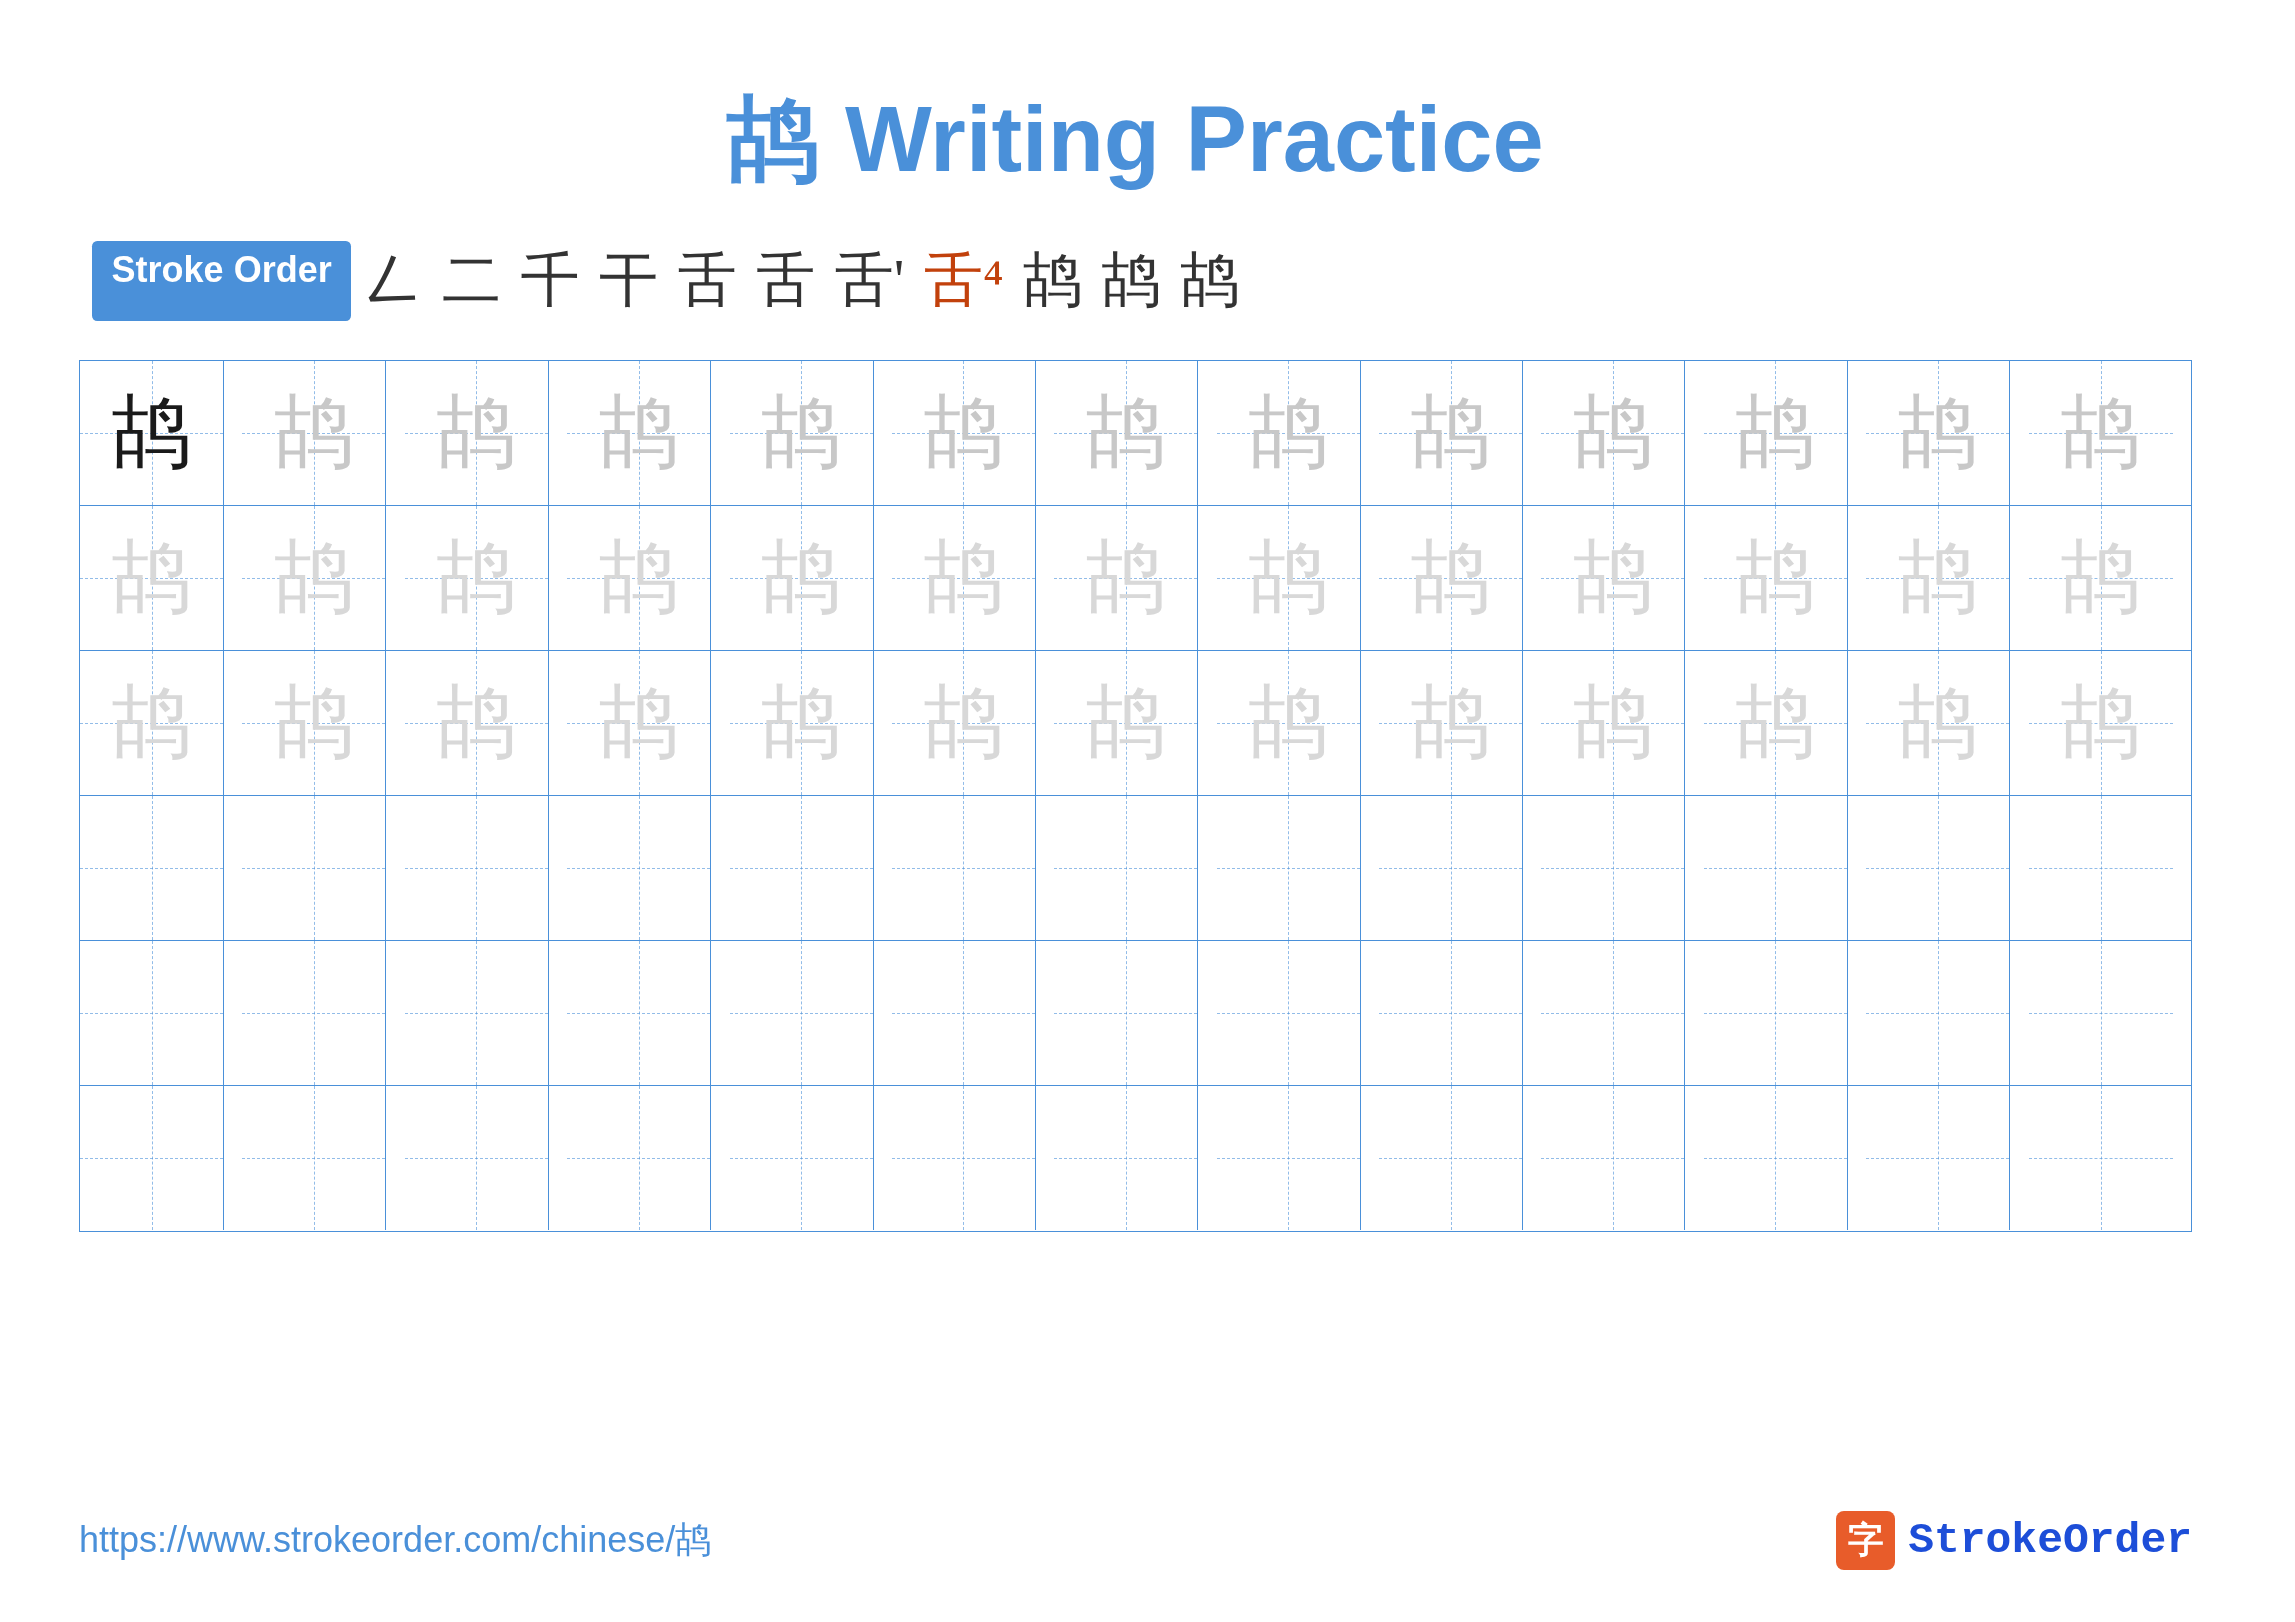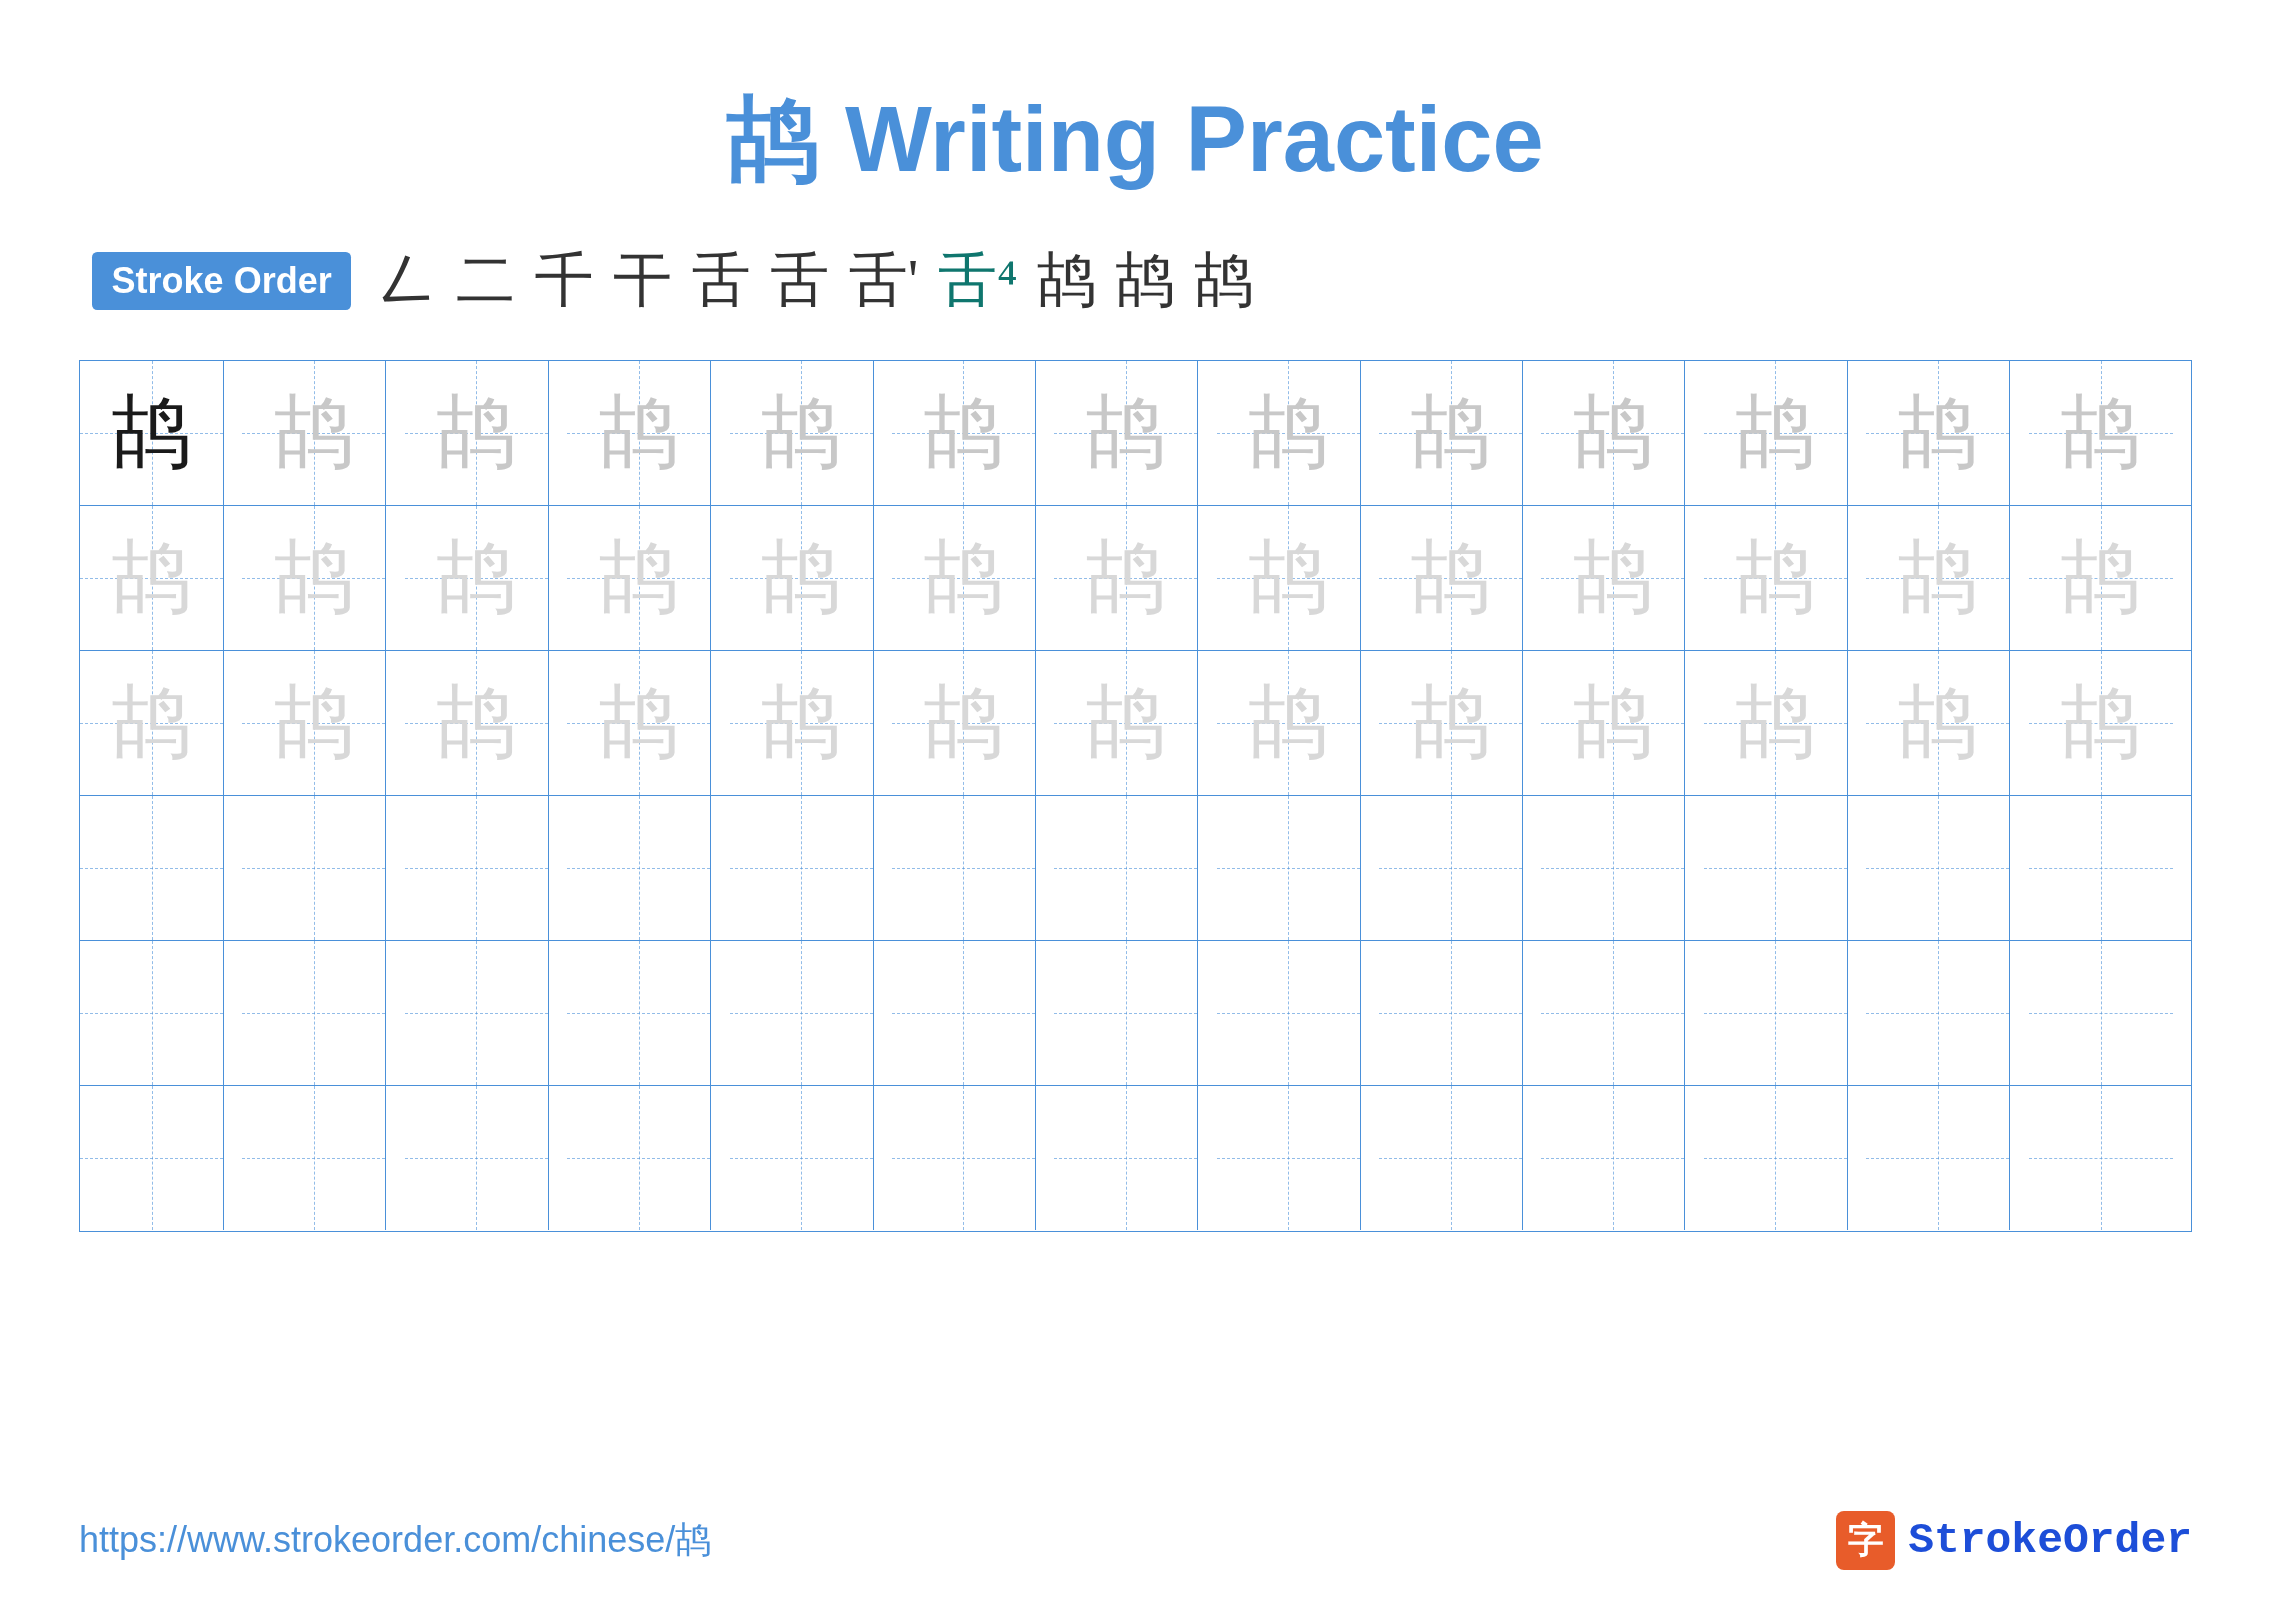--- a/index.html
+++ b/index.html
@@ -27,22 +27,21 @@
       color: #4A90D9;
       font-family: Arial, sans-serif;
       font-weight: bold;
       margin-bottom: 39px;
       margin-top: 26px;
     }
 
     
     .stroke-order-row {
       display: flex;
-      align-items: center;
-      gap: 26px;
+      gap: 12px;
       margin-bottom: 39px;
       padding-left: 13px;
     }
 
     .stroke-order-badge {
       background: #4A90D9;
       color: white;
       font-family: Arial, sans-serif;
       font-size: 36px;
       font-weight: bold;
@@ -57,21 +56,21 @@
       gap: 19.6px;
     }
 
     .stroke-char {
       font-size: 59px;
       color: #333;
       font-family: serif;
     }
 
     .stroke-char.red {
-      color: #0f766e;
+      color: #c2410c;
     }
 
     
     .practice-grid-container {
       border: 1.3px solid #4A90D9;
       display: grid;
       grid-template-rows: repeat(6, 1fr);
     }
 
     .grid-row {

